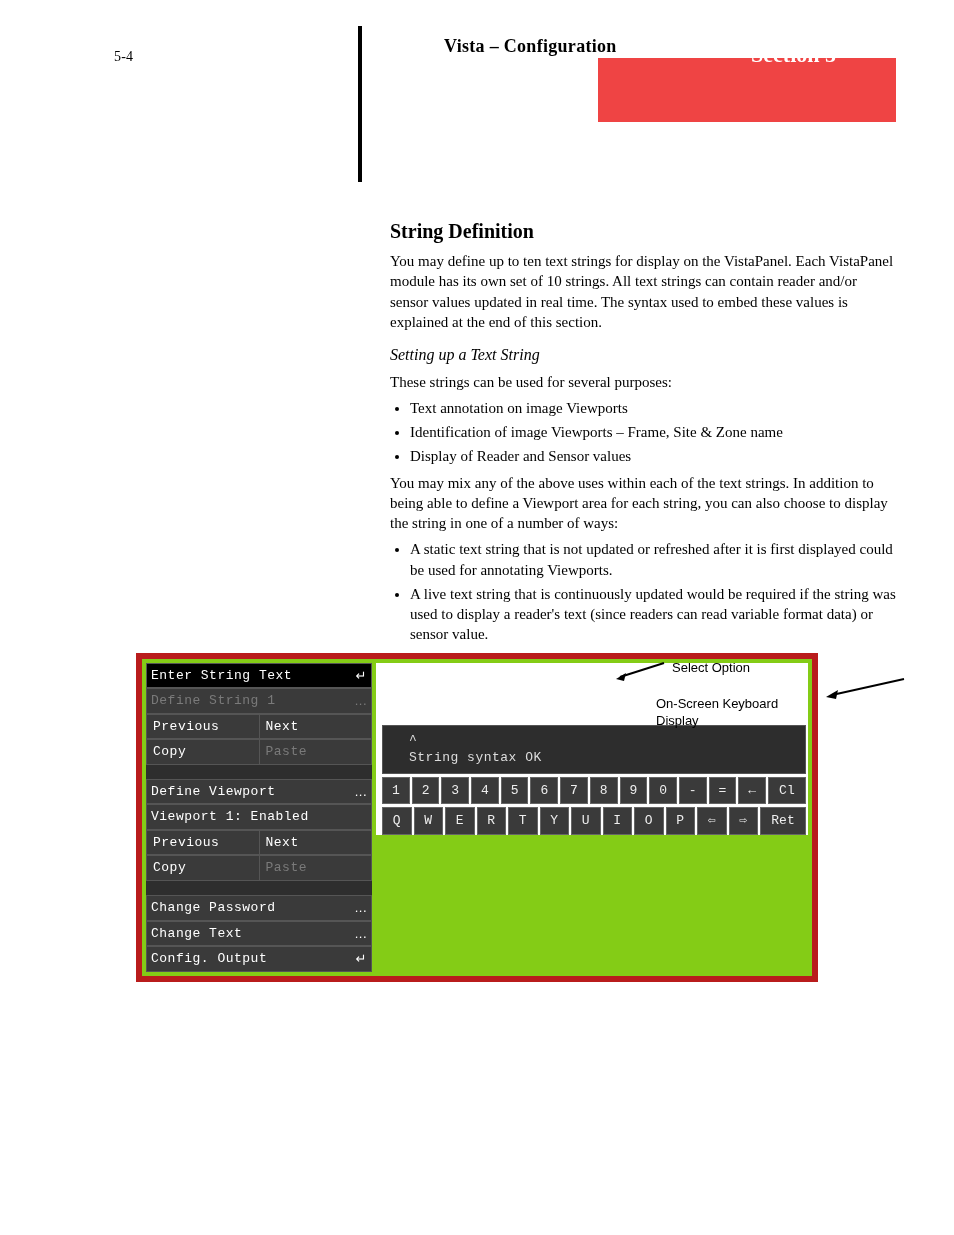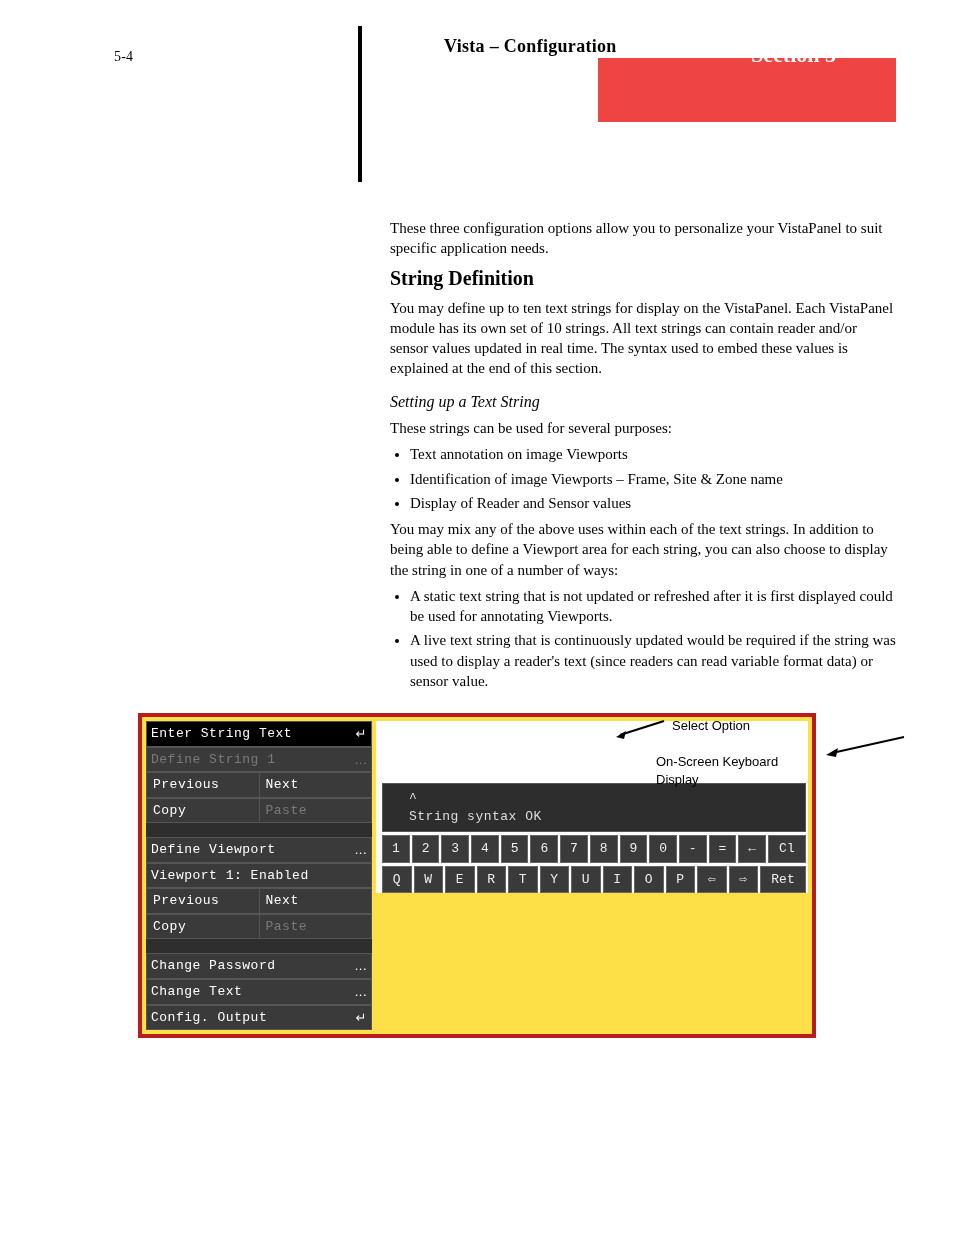--- a/index.html
+++ b/index.html
@@ -11,21 +11,21 @@
   .manual-title{position:absolute;left:388px;top:-32px;font-size:18px;font-weight:600;letter-spacing:0.3px}
   .tab-label{position:absolute;right:60px;top:-18px;color:#fff;font-size:22px;font-weight:600}
   .body{margin-left:334px;max-width:510px}
   .sec{margin-top:170px}
   h2{font-size:20px;font-weight:700;margin:4px 0 6px 0}
   .sub{font-style:italic;margin:12px 0 6px 0;font-size:16px}
   p{margin:6px 0}
   ul{margin:6px 0;padding-left:20px}
   li{margin:4px 0}
   .note{margin-top:10px}
-  .figureblock{margin:22px auto 0 auto;width:670px;border:4px solid #b91c1c;background:#fde047;font-family:'Courier New',monospace;font-size:13px;color:#fff}
+  .figureblock{margin:8px auto 0 auto;width:670px;border:6px solid #b91c1c;background:#84cc16;font-family:'Courier New',monospace;font-size:13px;color:#fff}
   .figureinner{display:flex;align-items:flex-start;gap:4px;padding:4px}
   .menucol{width:226px;background:#2e2e2e}
   .mrow{border:1px solid #555;background:#3a3a3a;padding:3px 4px;display:flex;align-items:center;justify-content:space-between;letter-spacing:0.5px}
   .mrow.sel{background:#000}
   .mrow.dim{color:#7a7a7a}
   .mrow .glyph{font-family:Arial,sans-serif;font-size:13px}
   .mrow2{border:1px solid #555;background:#3a3a3a;display:flex}
   .mrow2 > span{flex:1;padding:3px 6px;border-right:1px solid #555;letter-spacing:0.5px}
   .mrow2 > span:last-child{border-right:none}
   .mrow2 .dim{color:#7a7a7a}
@@ -51,21 +51,20 @@
 </div>
 <div class="leftbar"></div>
 
 <div class="header-row">
   <span class="page-index">5-4</span>
   <span class="manual-title">Vista – Configuration</span>
 </div>
 
 <div class="body">
   <div class="sec">
-    <p>These three configuration options allow you to personalize your VistaPanel to suit specific application needs.</p>
 
     <h2>String Definition</h2>
     <p>You may define up to ten text strings for display on the VistaPanel. Each VistaPanel module has its own set of 10 strings. All text strings can contain reader and/or sensor values updated in real time. The syntax used to embed these values is explained at the end of this section.</p>
 
     <div class="sub">Setting up a Text String</div>
     <p>These strings can be used for several purposes:</p>
     <ul>
       <li>Text annotation on image Viewports</li>
       <li>Identification of image Viewports – Frame, Site &amp; Zone name</li>
       <li>Display of Reader and Sensor values</li>

